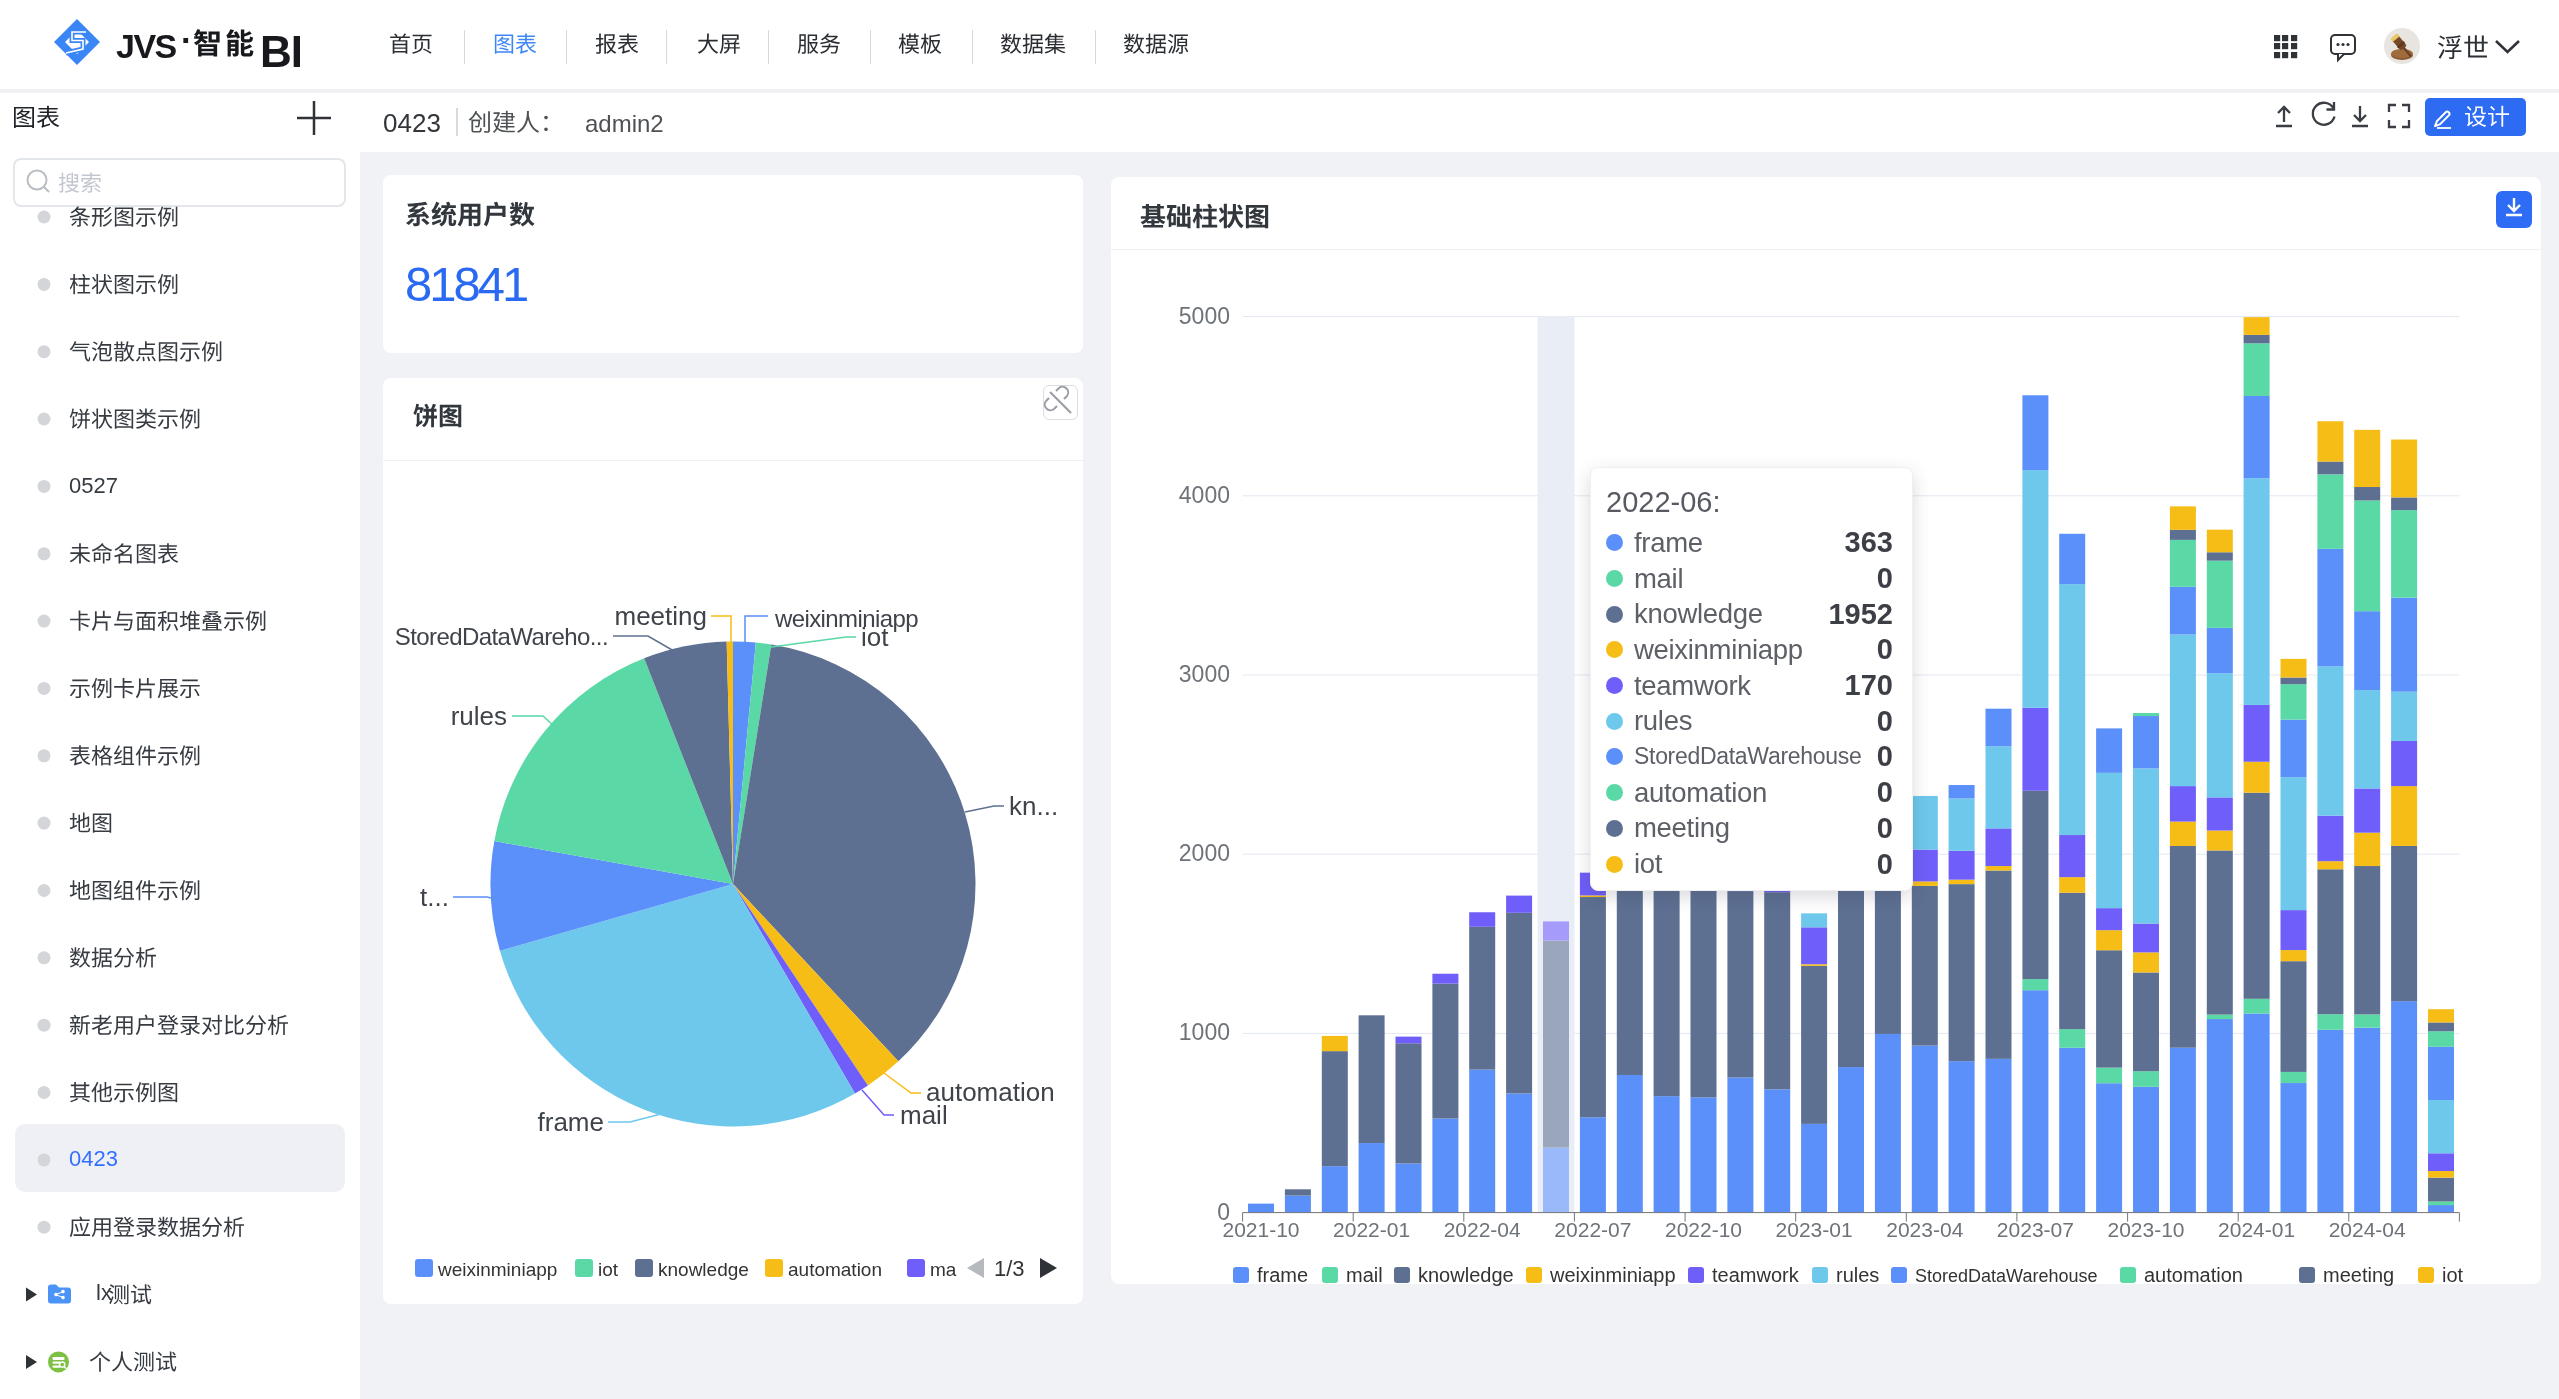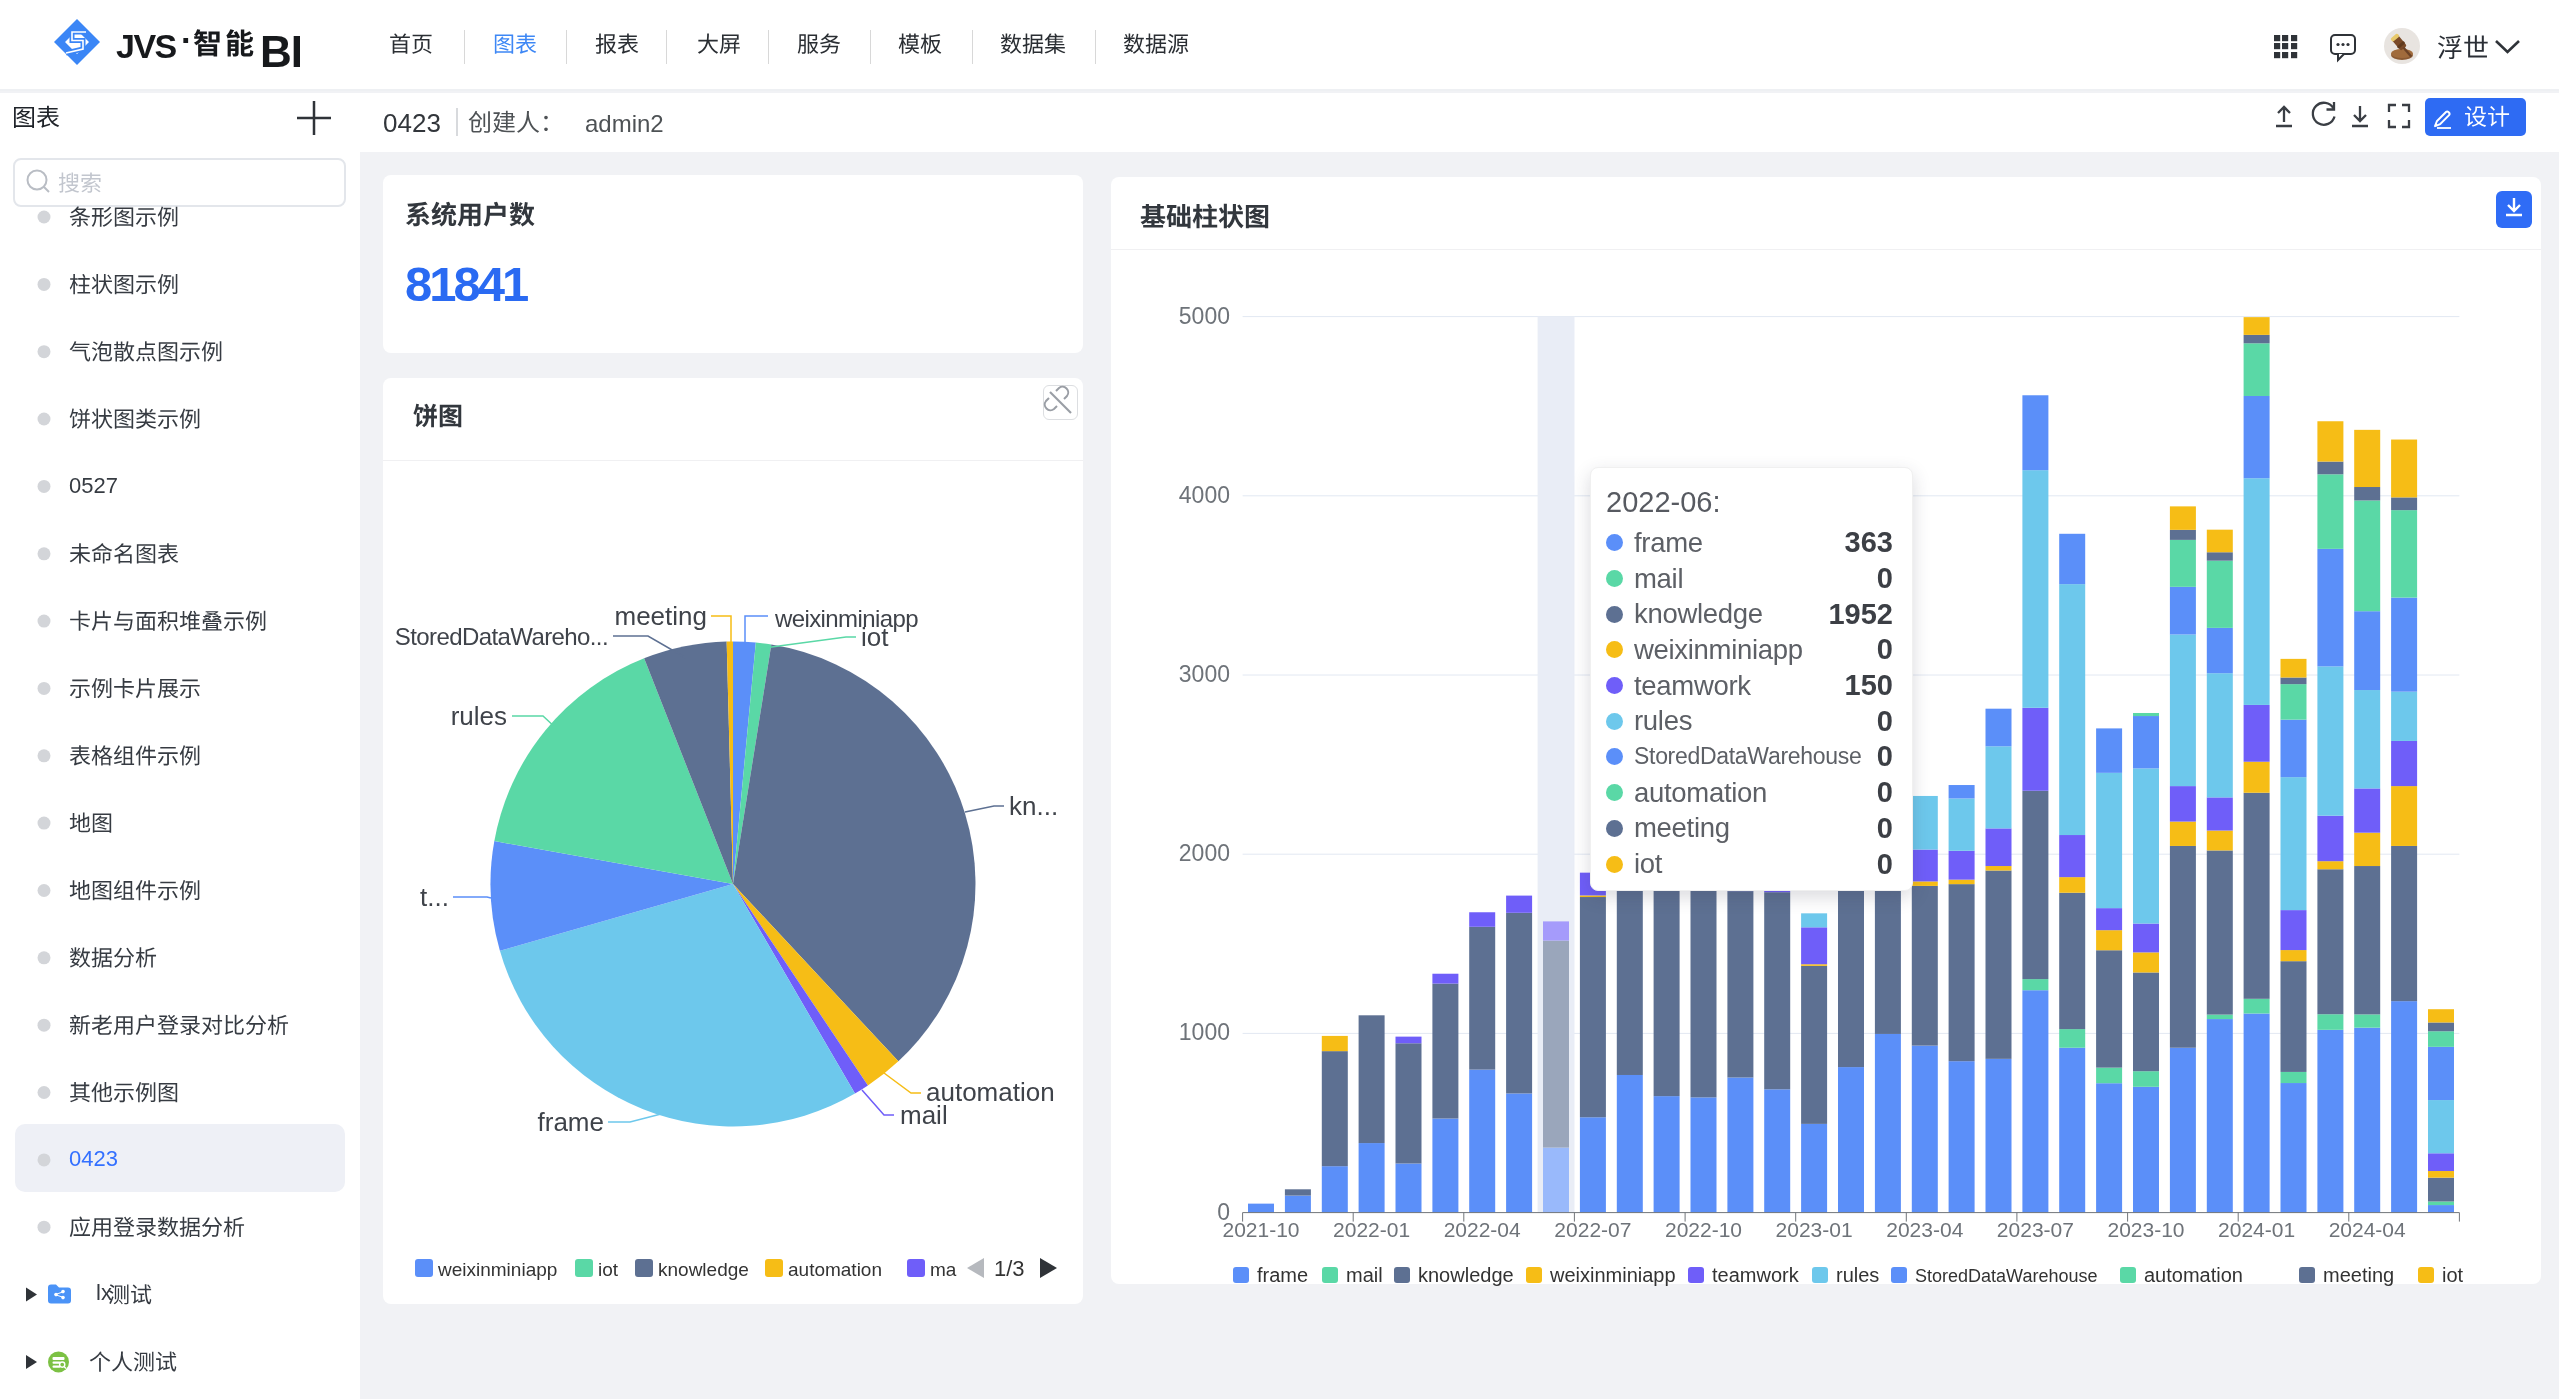--- a/index.html
+++ b/index.html
@@ -9,21 +9,21 @@
 .logopart{font-weight:bold;color:#17191c}
 .navsep{top:30px;width:1px;height:34px;background:#d8d8d8}
 #sidebar{left:0;top:93px;width:360px;height:1306px;background:#fff}
 #search{left:13px;top:158px;width:333px;height:49px;border:2px solid #e3e6eb;border-radius:8px;background:#fff}
 #selpill{left:15px;top:1124px;width:330px;height:68px;background:#eef0f6;border-radius:10px}
 .lat-item{font-size:22px;color:#363b42}
 #hdr{left:360px;top:93px;width:2199px;height:59px;background:#fff}
 .hdrsep{left:456px;top:108px;width:2px;height:28px;background:#d8dadd}
 #btn-design{left:2425px;top:98px;width:101px;height:38px;background:#2e6bf3;border-radius:5px}
 #card1{left:383px;top:175px;width:700px;height:178px;background:#fff;border-radius:8px}
-#statnum{left:405px;top:256px;font-size:49px;font-weight:bold;color:#2a6af2;letter-spacing:-3px}
+#statnum{left:405px;top:256px;font-size:49px;font-weight:normal;color:#2a6af2;letter-spacing:-3px}
 #card2{left:383px;top:378px;width:700px;height:926px;background:#fff;border-radius:8px}
 #c2sep{left:383px;top:460px;width:700px;height:1px;background:#f0f0f2}
 #unlinkbtn{left:1043px;top:385px;width:35px;height:35px;border:1px solid #dcdee1;border-radius:6px}
 #card3{left:1111px;top:177px;width:1430px;height:1107px;background:#fff;border-radius:8px}
 #c3sep{left:1111px;top:249px;width:1430px;height:1px;background:#f0f0f2}
 #dlbtn{left:2496px;top:191px;width:36px;height:37px;background:#2f6cf6;border-radius:6px}
 #tooltip{left:1590px;top:467px;width:323px;height:424px;background:#fff;border-radius:8px;box-shadow:0 6px 18px rgba(50,50,70,0.18);border:1px solid #f0f0f0;padding:18px 19px 0 15px;z-index:50}
 #tooltip .title{font-size:29px;color:#575a61;margin-bottom:6px}
 .ttrow{display:flex;align-items:center;height:35.7px}
 .ttdot{width:17px;height:17px;border-radius:50%;margin-right:11px;flex:none}
@@ -359,21 +359,21 @@
         <span class="ttval">1952</span>
       </div>
 <div class="ttrow">
         <span class="ttdot" style="background:#F6BD16"></span>
         <span class="ttname">weixinminiapp</span>
         <span class="ttval">0</span>
       </div>
 <div class="ttrow">
         <span class="ttdot" style="background:#6F5EF9"></span>
         <span class="ttname">teamwork</span>
-        <span class="ttval">150</span>
+        <span class="ttval">170</span>
       </div>
 <div class="ttrow">
         <span class="ttdot" style="background:#6DC8EC"></span>
         <span class="ttname">rules</span>
         <span class="ttval">0</span>
       </div>
 <div class="ttrow">
         <span class="ttdot" style="background:#5B8FF9"></span>
         <span class="ttname" style="font-size:23px">StoredDataWarehouse</span>
         <span class="ttval">0</span>

